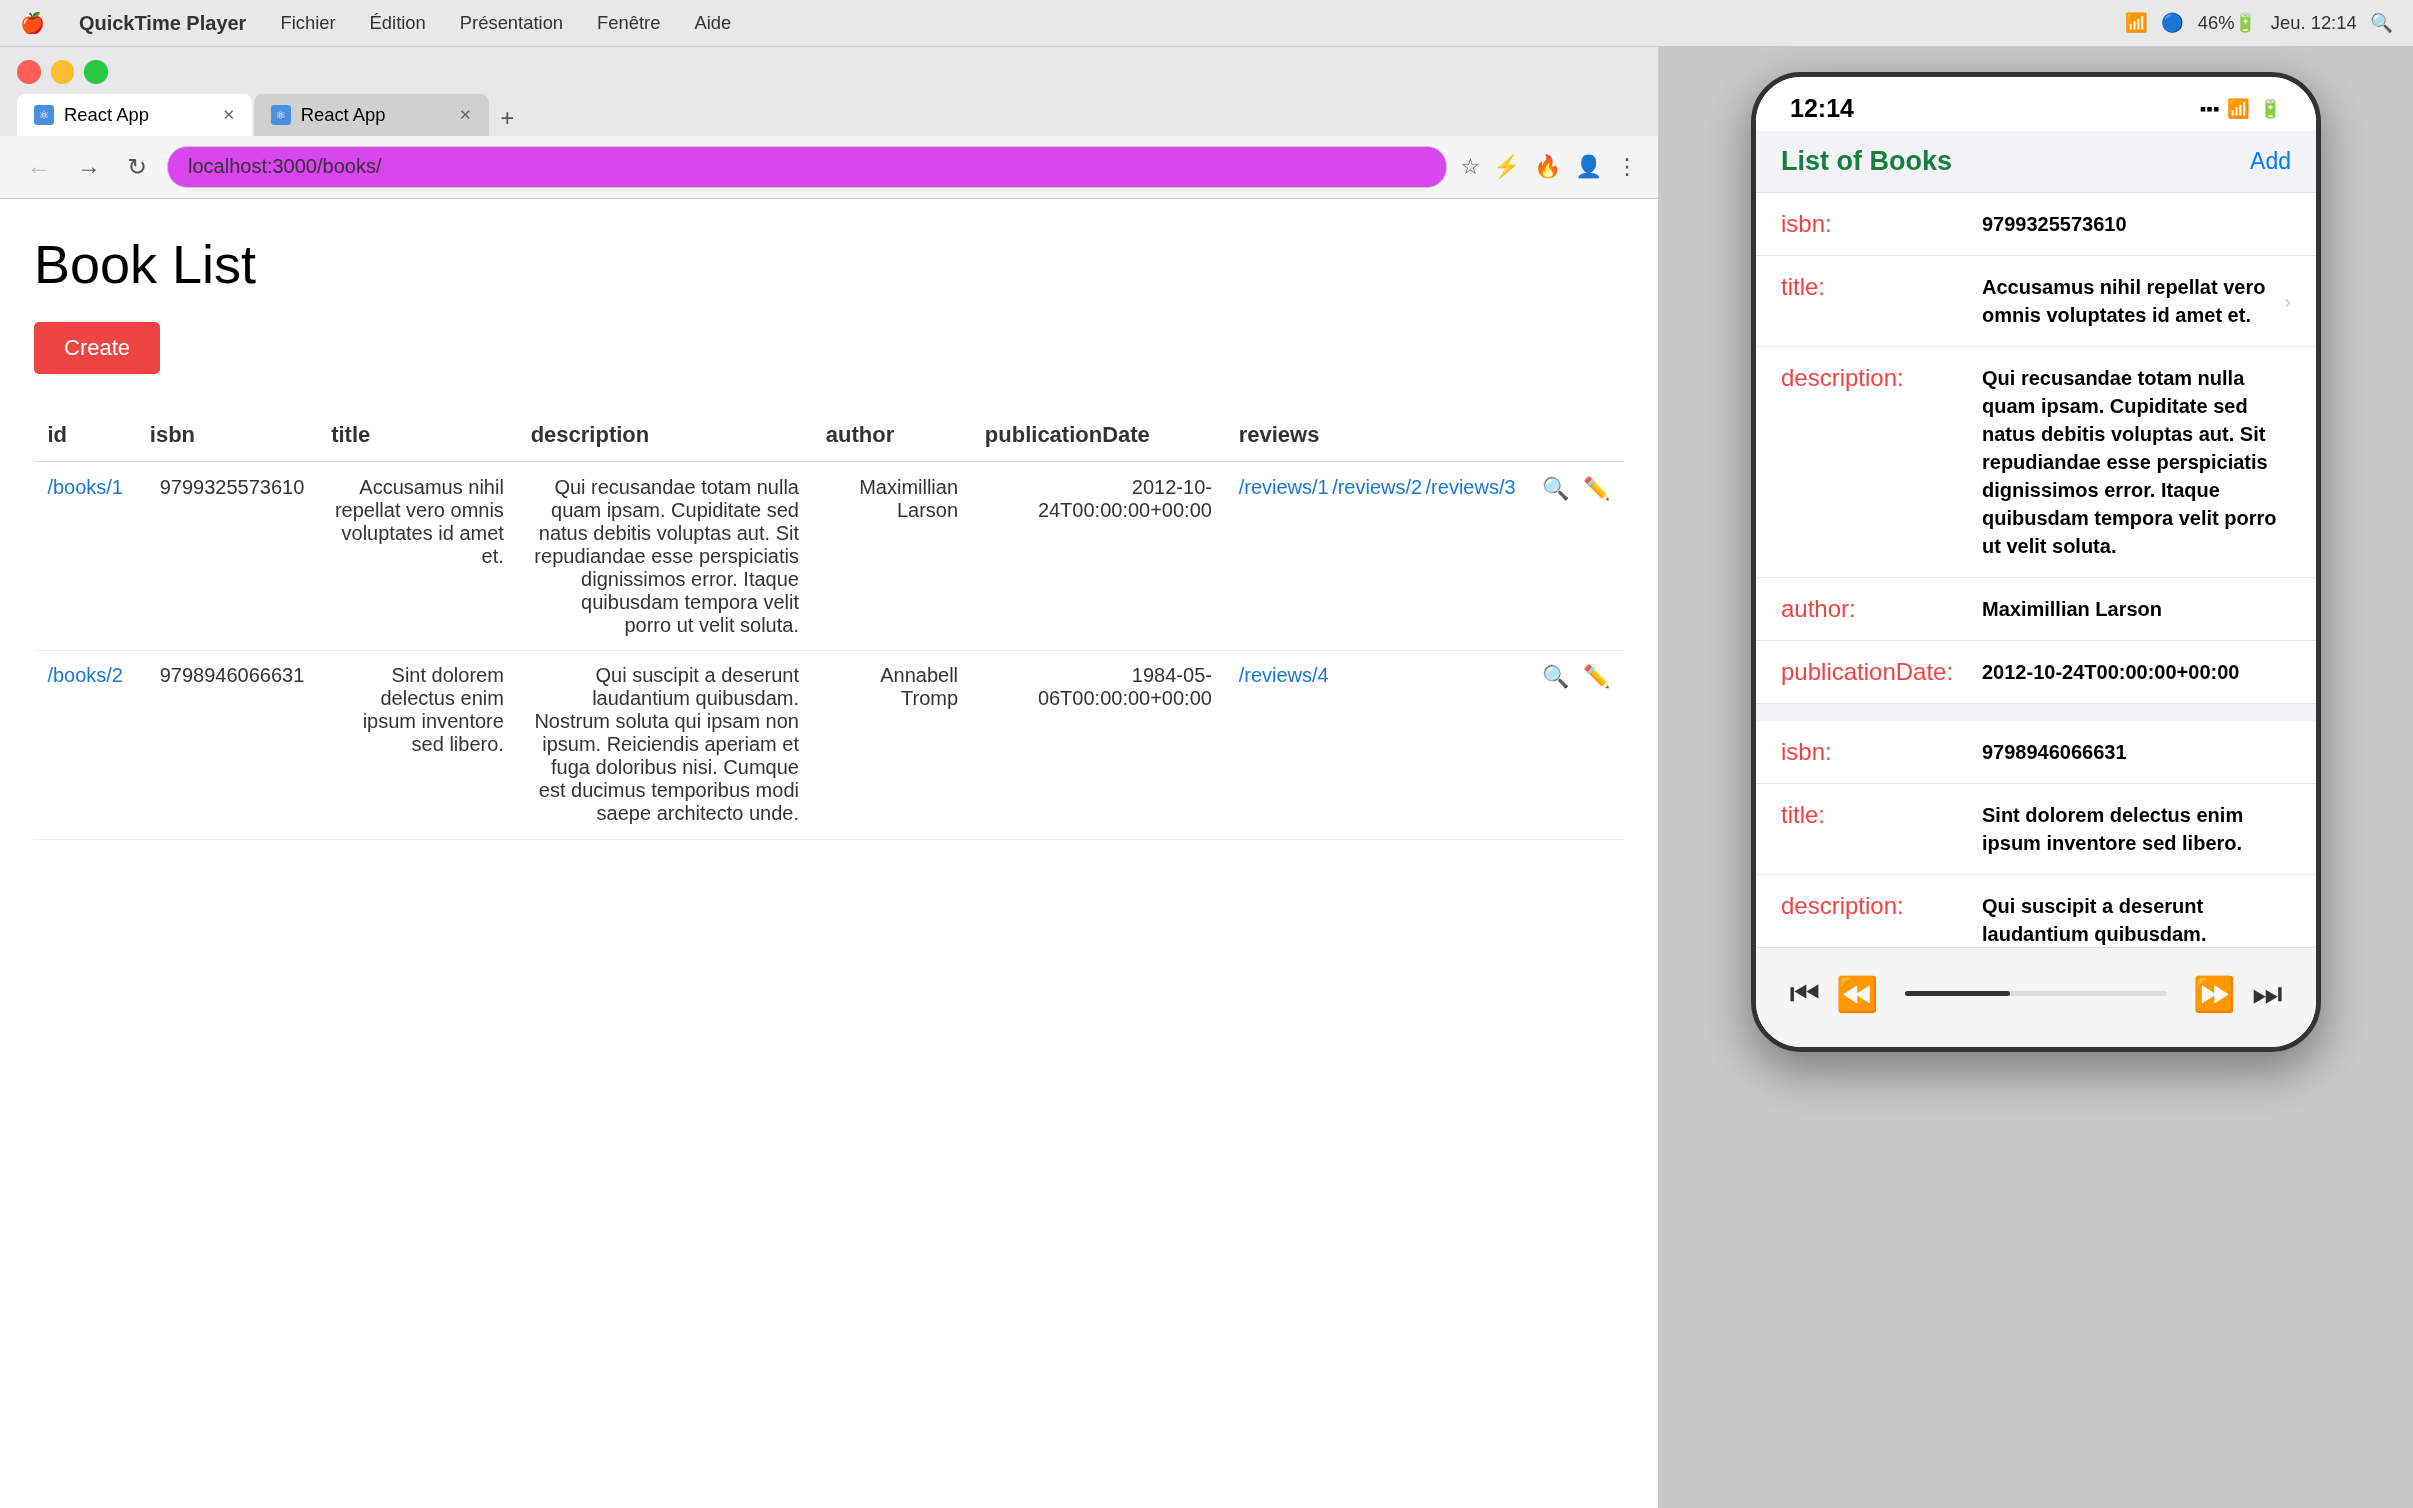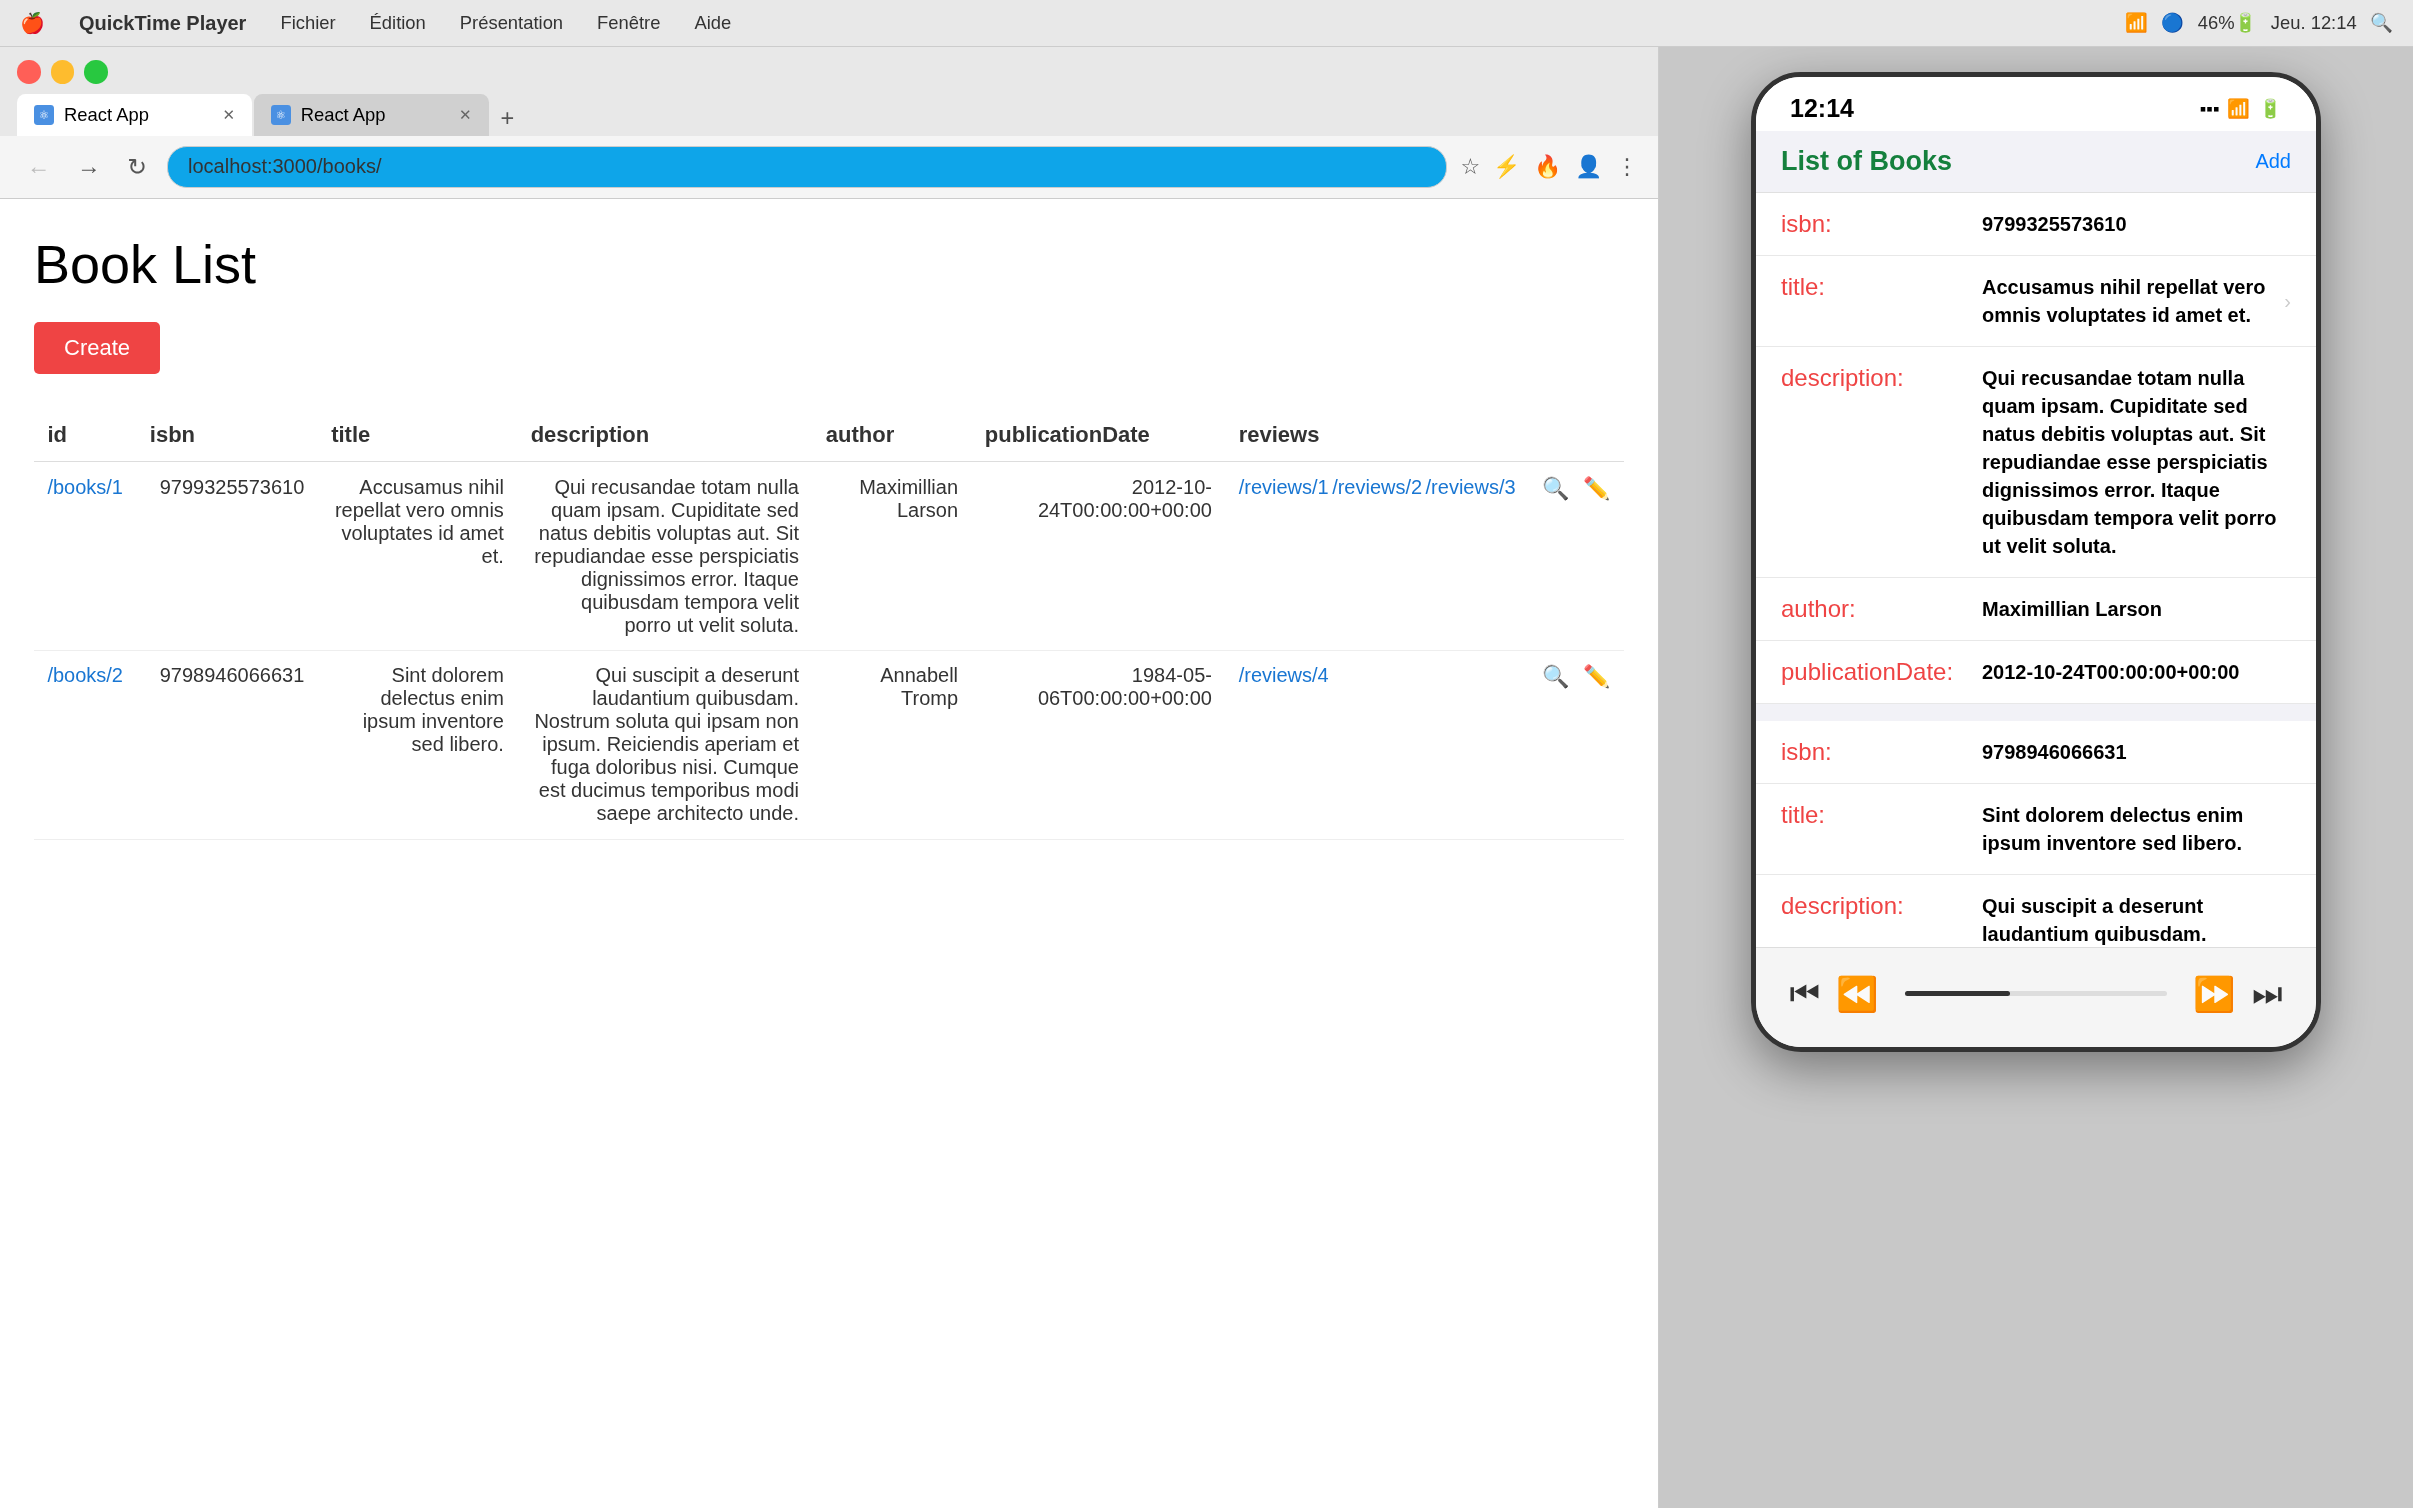--- a/index.html
+++ b/index.html
@@ -127,21 +127,21 @@
     }
     .nav-btn {
       font-size: 23.5px;
       color: #555;
       cursor: pointer;
       padding: 3.4px 6.7px;
     }
     .nav-btn.disabled { color: #bbb; cursor: default; }
     .address-input {
       flex: 1;
-      background: #0ea5e9;
+      background: #d946ef;
       border: 0.8px solid #ccc;
       border-radius: 20px;
       padding: 8.4px 20px;
       font-size: 20px;
       color: #333;
     }
     .browser-toolbar-icons {
       display: flex;
       gap: 13.4px;
       color: #555;
@@ -260,21 +260,21 @@
       align-items: center;
       justify-content: space-between;
     }
     .phone-header .title {
       font-size: 27px;
       font-weight: 600;
       color: #15803d;
     }
     .phone-header .add-btn {
       color: #007aff;
-      font-size: 20px;
+      font-size: 23px;
       font-weight: 400;
     }
 
     .phone-content {
       background: #fff;
       padding: 0;
       font-size: 20px;
       height: 754px;
       overflow-y: auto;
     }

